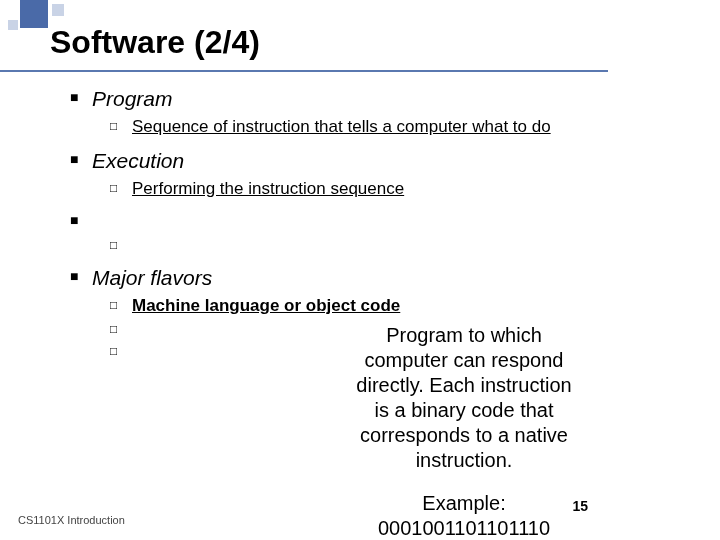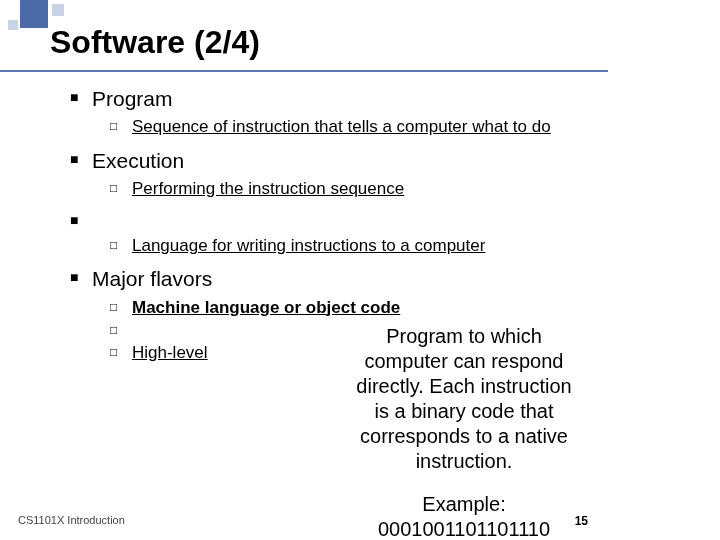--- a/index.html
+++ b/index.html
@@ -19,41 +19,41 @@
     position: absolute; top: 70px; left: 0; right: 0;
     height: 2px; background: #5a78b0;
   }
   .content {
     position: absolute; top: 86px; left: 70px; right: 30px;
     font-size: 18px; color: #000; line-height: 1.25;
   }
   .l1 { margin-bottom: 8px; }
   .l1-row { display: flex; }
   .bul1 { width: 22px; flex-shrink: 0; font-size: 14px; line-height: 22px; color: #000; }
-  .l1-text { font-size: 21px; }
+  .l1-text { font-size: 21px; font-style: italic; }
   .l2 { margin: 4px 0 10px 40px; }
   .l2-row { display: flex; margin-bottom: 2px; }
   .bul2 { width: 22px; flex-shrink: 0; font-size: 12px; line-height: 20px; color: #000; }
   .l2-text { font-size: 17px; text-decoration: underline; }
   .flavors-block { display: flex; align-items: flex-start; }
   .flavors-left { width: 240px; flex-shrink: 0; }
   .callout {
     flex: 1; margin-top: 4px; font-size: 20px; color: #000;
     text-align: center;
   }
   .callout .body { margin-bottom: 18px; }
   .callout .ex {  }
   .bold { font-weight: bold; text-align: center; }
   .footer {
     position: absolute; left: 18px; bottom: 14px;
     font-size: 11px; color: #444;
   }
   .pagenum {
-    position: absolute; right: 20px; bottom: 12px;
-    font-size: 12px; font-weight: bold; color: #000;
+    position: absolute; right: 20px; bottom: 26px;
+    font-size: 14px; font-weight: bold; color: #000;
   }
 </style>
 </head>
 <body>
 
 <div class="slide">
 
   <div class="corner">
     <div class="big"></div>
     <div class="sml1"></div>
@@ -91,21 +91,20 @@
       </div>
     </div>
 
     <div class="l1">
       <div class="l1-row">
         <span class="bul1">■</span>
       </div>
       <div class="l2">
         <div class="l2-row">
           <span class="bul2">□</span>
-          <span class="l2-text">Language for writing instructions to a computer</span>
         </div>
       </div>
     </div>
 
     <div class="l1">
       <div class="l1-row">
         <span class="bul1">■</span>
         <span class="l1-text">Major flavors</span>
       </div>
       <div class="l2">
@@ -113,21 +112,20 @@
           <span class="bul2">□</span>
           <span class="l2-text bold">Machine language or object code</span>
         </div>
         <div class="flavors-block">
           <div class="flavors-left">
             <div class="l2-row">
               <span class="bul2">□</span>
             </div>
             <div class="l2-row">
               <span class="bul2">□</span>
-              <span class="l2-text">High-level</span>
             </div>
           </div>
           <div class="callout">
             <div class="body">Program to which computer can respond directly. Each instruction is a binary code that corresponds to a native instruction.</div>
             <div class="ex">
               <span>Example:</span>
               <span>0001001101101110</span>
             </div>
           </div>
         </div>

